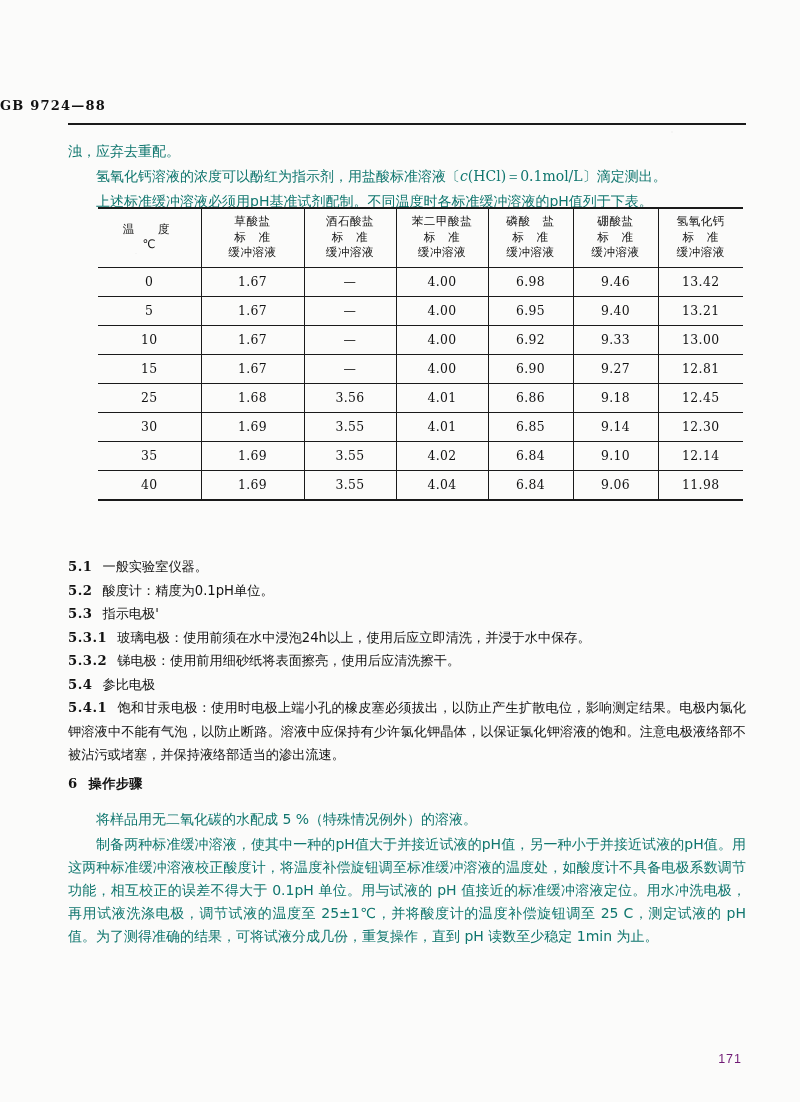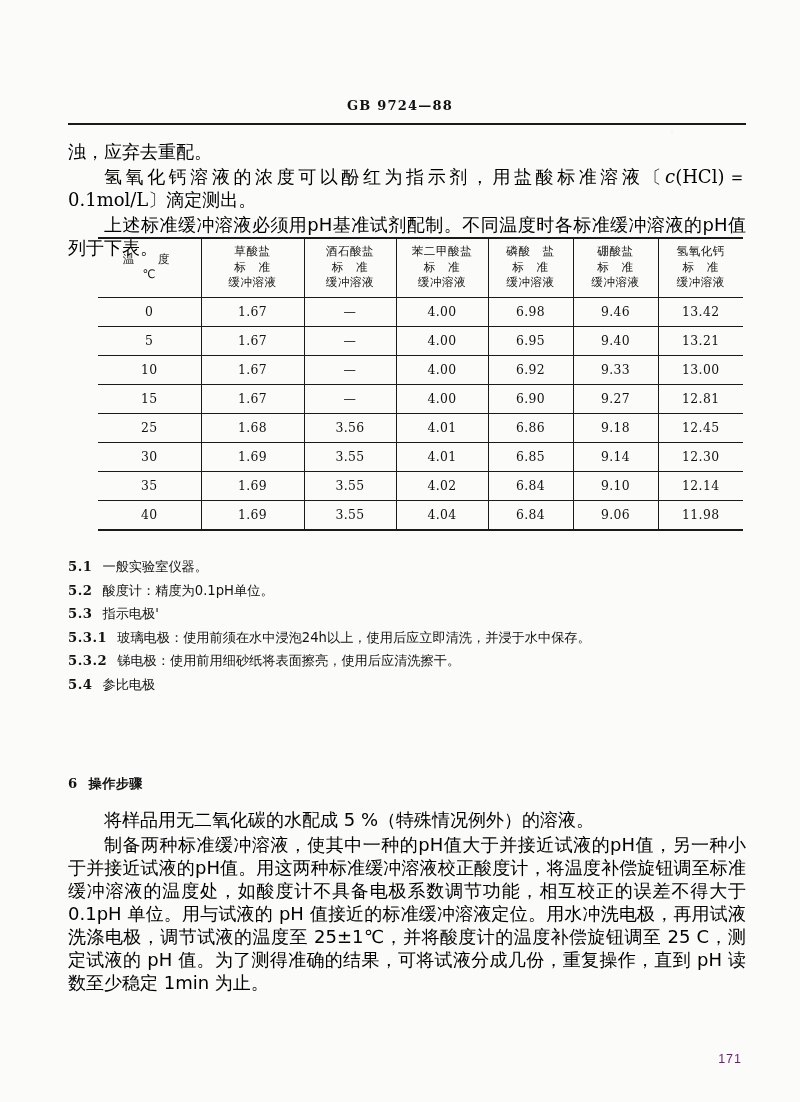--- a/index.html
+++ b/index.html
@@ -24,21 +24,21 @@
   .header-zone {
     position: absolute;
     left: 0; right: 0;
     top: 98px;
     height: 32px;
   }
   .std-code {
     position: absolute;
     left: 0; right: 0;
     top: 0;
-    text-align: center;
+    text-align: left;
     font-family: "DejaVu Serif", "Liberation Serif", serif;
     font-weight: bold;
     font-size: 13px;
     letter-spacing: 1.2px;
     color: #111;
   }
   .header-rule {
     position: absolute;
     left: 68px;
     width: 678px;
@@ -48,40 +48,40 @@
   }
   
   .content {
     position: absolute;
     left: 68px;
     top: 140px;
     width: 678px;
   }
   p.para {
     margin: 0 0 2px 0;
-    font-size: 18px;
+    font-size: 14px;
     line-height: 23px;
     text-align: justify;
     text-justify: inter-ideograph;
-    color: #000000;
+    color: #0f766e;
   }
   p.indent { text-indent: 2em; }
   em.ital {
     font-family: "DejaVu Serif", "Liberation Serif", serif;
     font-style: italic;
   }
   .rom {
     font-family: "DejaVu Serif", "Liberation Serif", serif;
     font-style: normal;
   }
   
   .table-wrap {
     position: absolute;
     left: 98px;
-    top: 237px;
+    top: 207px;
     width: 645px;
   }
   table.ph {
     border-collapse: collapse;
     width: 645px;
     table-layout: fixed;
   }
   table.ph td, table.ph th {
     border-left: 1.6px solid #1a1a1a;
     border-bottom: 1.4px solid #1a1a1a;
@@ -319,20 +319,23 @@
     </p>
     <p class="clause">
       <span class="cnum">5.3.1</span><span>玻璃电极：使用前须在水中浸泡24h以上，使用后应立即清洗，并浸于水中保存。</span>
     </p>
     <p class="clause">
       <span class="cnum">5.3.2</span><span>锑电极：使用前用细砂纸将表面擦亮，使用后应清洗擦干。</span>
     </p>
     <p class="clause">
       <span class="cnum">5.4</span><span>参比电极</span>
     </p>
+    <p class="clause">
+      <span class="cnum">5.4.1</span><span>饱和甘汞电极：使用时电极上端小孔的橡皮塞必须拔出，以防止产生扩散电位，影响测定结果。电极内氯化钾溶液中不能有气泡，以防止断路。溶液中应保持有少许氯化钾晶体，以保证氯化钾溶液的饱和。注意电极液络部不被沾污或堵塞，并保持液络部适当的渗出流速。</span>
+    </p>
   </div>
 
   <div class="content" style="top:772px;">
     <p class="sec-h">
       <span class="num">6</span><span>操作步骤</span>
     </p>
     <div class="gap-m"></div>
     <p class="para indent">将样品用无二氧化碳的水配成 5 %（特殊情况例外）的溶液。</p>
     <p class="para indent">制备两种标准缓冲溶液，使其中一种的pH值大于并接近试液的pH值，另一种小于并接近试液的pH值。用这两种标准缓冲溶液校正酸度计，将温度补偿旋钮调至标准缓冲溶液的温度处，如酸度计不具备电极系数调节功能，相互校正的误差不得大于 0.1pH 单位。用与试液的 pH 值接近的标准缓冲溶液定位。用水冲洗电极，再用试液洗涤电极，调节试液的温度至 25±1℃，并将酸度计的温度补偿旋钮调至 25 C，测定试液的 pH 值。为了测得准确的结果，可将试液分成几份，重复操作，直到 pH 读数至少稳定 1min 为止。</p>
   </div>

